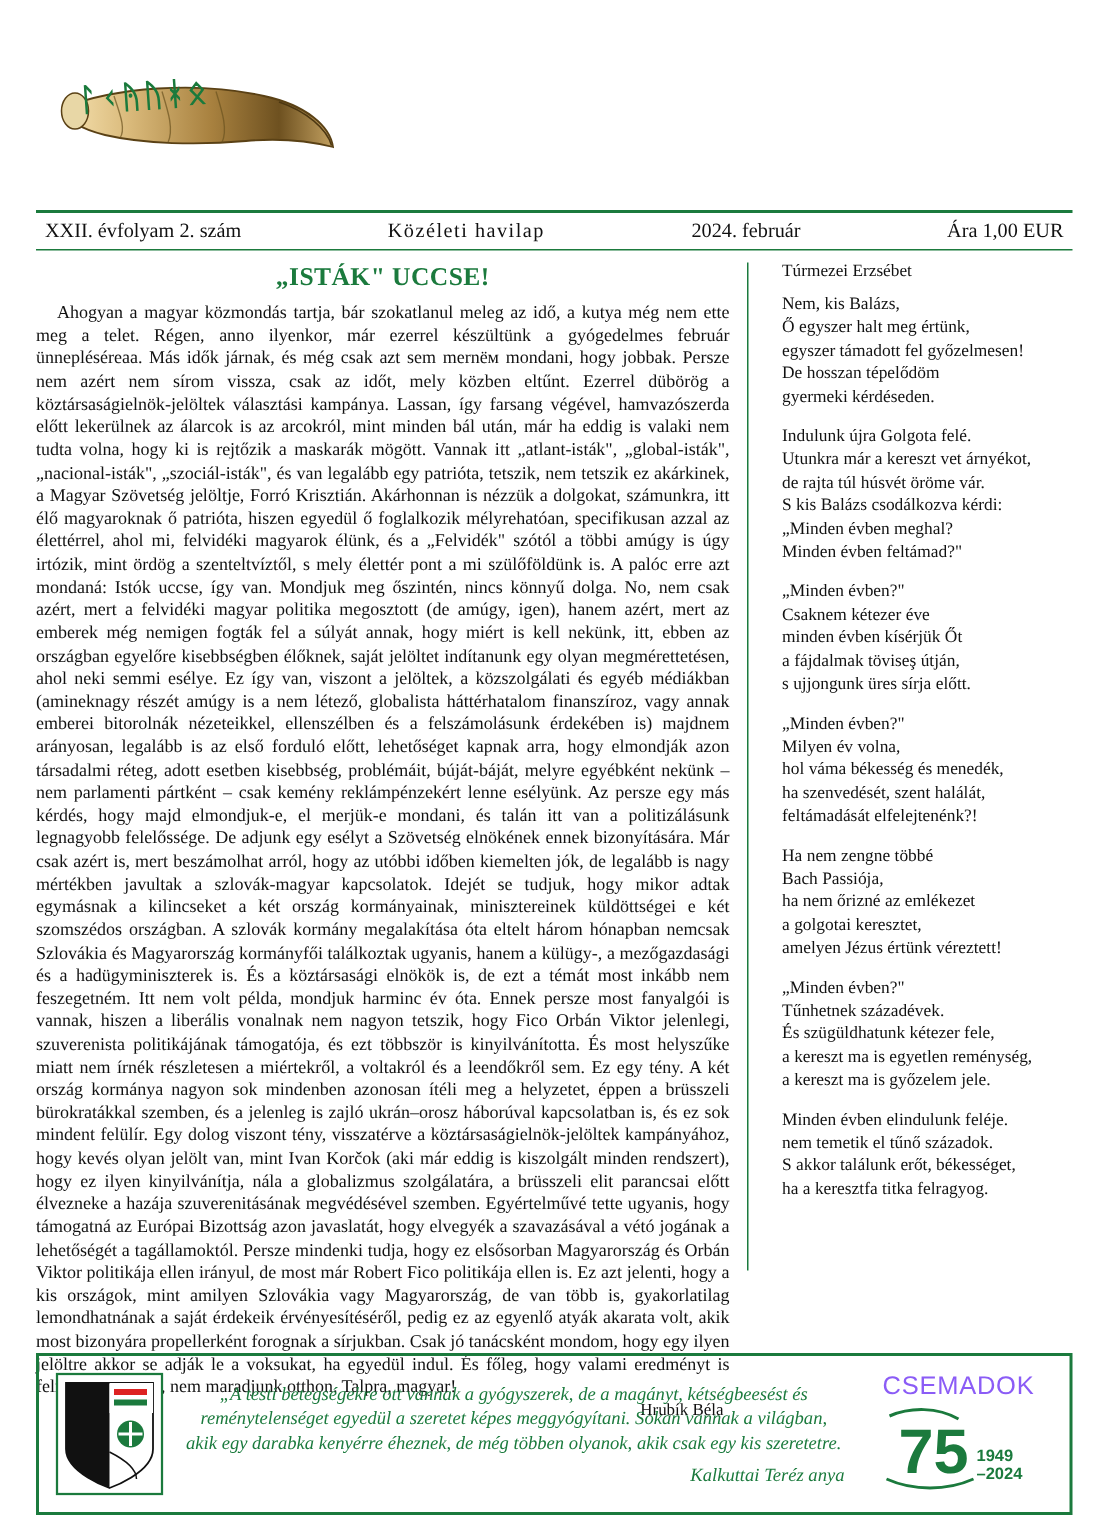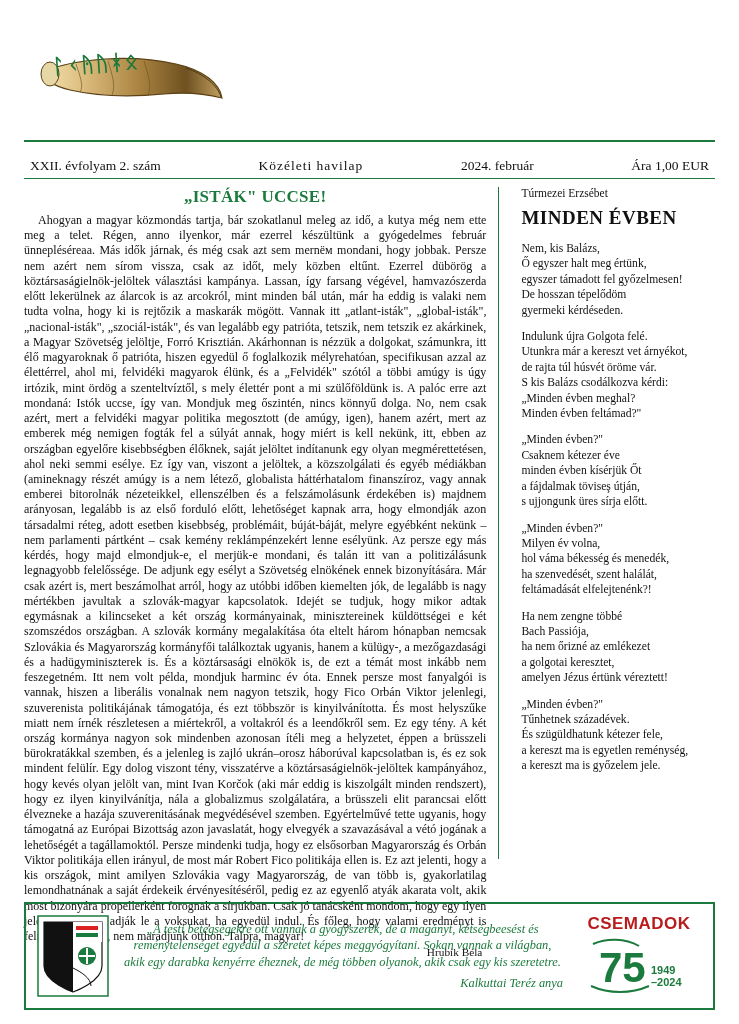--- a/index.html
+++ b/index.html
@@ -59,21 +59,21 @@
   
   .rule-thick {
     border-top: 2px solid #1b7a3d;
     margin-top: 6px;
   }
   .inforow {
     display: flex;
     justify-content: space-between;
     align-items: flex-start;
     font-size: 13.5px;
-    padding: 16px 6px 4px 6px;
+    padding: 4px 6px 4px 6px;
     font-family: "Liberation Serif", serif;
   }
   .inforow .mid { letter-spacing: 1px; }
   .rule-thin {
     border-top: 1.5px solid #1b7a3d;
     margin-bottom: 8px;
   }
 
   
   .content {
@@ -167,24 +167,24 @@
     font-size: 12.4px;
     margin-top: 4px;
   }
   .csemadok {
     flex: 0 0 132px;
     text-align: center;
     position: relative;
   }
   .csemadok .name {
     font-family: "Liberation Sans", sans-serif;
-    font-weight: bold;
+    font-weight: normal;
     font-size: 17px;
     letter-spacing: 0.5px;
-    color: #b91c1c;
+    color: #8b5cf6;
   }
   .anniv {
     position: relative;
     margin-top: 2px;
     height: 62px;
   }
 </style>
 </head>
 <body>
 
@@ -231,21 +231,20 @@
       <div class="article-body">
         <p>Ahogyan a magyar közmondás tartja, bár szokatlanul meleg az idő, a kutya még nem ette meg a telet. Régen, anno ilyenkor, már ezerrel készültünk a gyógedelmes február ünnepléséreaa. Más idők járnak, és még csak azt sem mernём mondani, hogy jobbak. Persze nem azért nem sírom vissza, csak az időt, mely közben eltűnt. Ezerrel dübörög a köztársaságielnök-jelöltek választási kampánya. Lassan, így farsang végével, hamvazószerda előtt lekerülnek az álarcok is az arcokról, mint minden bál után, már ha eddig is valaki nem tudta volna, hogy ki is rejtőzik a maskarák mögött. Vannak itt „atlant-isták", „global-isták", „nacional-isták", „szociál-isták", és van legalább egy patrióta, tetszik, nem tetszik ez akárkinek, a Magyar Szövetség jelöltje, Forró Krisztián. Akárhonnan is nézzük a dolgokat, számunkra, itt élő magyaroknak ő patrióta, hiszen egyedül ő foglalkozik mélyrehatóan, specifikusan azzal az élettérrel, ahol mi, felvidéki magyarok élünk, és a „Felvidék" szótól a többi amúgy is úgy irtózik, mint ördög a szenteltvíztől, s mely élettér pont a mi szülőföldünk is. A palóc erre azt mondaná: Istók uccse, így van. Mondjuk meg őszintén, nincs könnyű dolga. No, nem csak azért, mert a felvidéki magyar politika megosztott (de amúgy, igen), hanem azért, mert az emberek még nemigen fogták fel a súlyát annak, hogy miért is kell nekünk, itt, ebben az országban egyelőre kisebbségben élőknek, saját jelöltet indítanunk egy olyan megmérettetésen, ahol neki semmi esélye. Ez így van, viszont a jelöltek, a közszolgálati és egyéb médiákban (amineknagy részét amúgy is a nem létező, globalista háttérhatalom finanszíroz, vagy annak emberei bitorolnák nézeteikkel, ellenszélben és a felszámolásunk érdekében is) majdnem aránуosan, legalább is az első forduló előtt, lehetőséget kapnak arra, hogy elmondják azon társadalmi réteg, adott esetben kisebbség, problémáit, búját-báját, melyre egyébként nekünk – nem parlamenti pártként – csak kemény reklámpénzekért lenne esélyünk. Az persze egy más kérdés, hogy majd elmondjuk-e, el merjük-e mondani, és talán itt van a politizálásunk legnagyobb felelőssége. De adjunk egy esélyt a Szövetség elnökének ennek bizonyítására. Már csak azért is, mert beszámolhat arról, hogy az utóbbi időben kiemelten jók, de legalább is nagy mértékben javultak a szlovák-magyar kapcsolatok. Idejét se tudjuk, hogy mikor adtak egymásnak a kilincseket a két ország kormányainak, minisztereinek küldöttségei e két szomszédos országban. A szlovák kormány megalakítása óta eltelt három hónapban nemcsak Szlovákia és Magyarország kormányfői találkoztak ugyanis, hanem a külügy-, a mezőgazdasági és a hadügyminiszterek is. És a köztársasági elnökök is, de ezt a témát most inkább nem feszegetném. Itt nem volt példa, mondjuk harminc év óta. Ennek persze most fanyalgói is vannak, hiszen a liberális vonalnak nem nagyon tetszik, hogy Fico Orbán Viktor jelenlegi, szuverenista politikájának támogatója, és ezt többször is kinyilvánította. És most helyszűke miatt nem írnék részletesen a miértekről, a voltakról és a leendőkről sem. Ez egy tény. A két ország kormánya nagyon sok mindenben azonosan ítéli meg a helyzetet, éppen a brüsszeli bürokratákkal szemben, és a jelenleg is zajló ukrán–orosz háborúval kapcsolatban is, és ez sok mindent felülír. Egy dolog viszont tény, visszatérve a köztársaságielnök-jelöltek kampányához, hogy kevés olyan jelölt van, mint Ivan Korčok (aki már eddig is kiszolgált minden rendszert), hogy ez ilyen kinyilvánítja, nála a globalizmus szolgálatára, a brüsszeli elit parancsai előtt élvezneke a hazája szuverenitásának megvédésével szemben. Egyértelművé tette ugyanis, hogy támogatná az Európai Bizottság azon javaslatát, hogy elvegyék a szavazásával a vétó jogának a lehetőségét a tagállamoktól. Persze mindenki tudja, hogy ez elsősorban Magyarország és Orbán Viktor politikája ellen irányul, de most már Robert Fico politikája ellen is. Ez azt jelenti, hogy a kis országok, mint amilyen Szlovákia vagy Magyarország, de van több is, gyakorlatilag lemondhatnának a saját érdekeik érvényesítéséről, pedig ez az egyenlő atyák akarata volt, akik most bizonyára propellerként forognak a sírjukban. Csak jó tanácsként mondom, hogy egy ilyen jelöltre akkor se adják le a voksukat, ha egyedül indul. És főleg, hogy valami eredményt is felmutathassanak, nem maradjunk otthon. Talpra, magyar!</p>
       </div>
       <div class="signature">Hrubík Béla</div>
     </div>
 
     <div class="divider"></div>
 
     <div class="right-col">
       <div class="poem-author">Túrmezei Erzsébet</div>
-      <div class="poem-title">MINDEN ÉVBEN</div>
       <div class="poem-stanza">
           <div>Nem, kis Balázs,
 Ő egyszer halt meg értünk,
 egyszer támadott fel győzelmesen!
 De hosszan tépelődöm
 gyermeki kérdéseden.</div>
         </div>
       <div class="poem-stanza">
           <div>Indulunk újra Golgota felé.
 Utunkra már a kereszt vet árnyékot,
@@ -274,20 +273,26 @@
 ha nem őrizné az emlékezet
 a golgotai keresztet,
 amelyen Jézus értünk véreztett!</div>
         </div>
       <div class="poem-stanza">
           <div>„Minden évben?"
 Tűnhetnek századévek.
 És szügüldhatunk kétezer fele,
 a kereszt ma is egyetlen reménység,
 a kereszt ma is győzelem jele.</div>
+        </div>
+      <div class="poem-stanza">
+          <div>Minden évben elindulunk feléje.
+nem temetik el tűnő századok.
+S akkor találunk erőt, békességet,
+ha a keresztfa titka felragyog.</div>
         </div>
     </div>
   </div>
 
   <div class="bottom-box">
     <div class="logo-left">
       <svg width="78" height="88" viewBox="0 0 78 88">
         <rect x="4" y="4" width="70" height="80" fill="#ffffff" stroke="#1b7a3d" stroke-width="1.5"></rect>
         <path d="M10,10 h58 v44 c0,16 -29,26 -29,26 C39,80 10,70 10,54 Z" fill="#ffffff" stroke="#111" stroke-width="1.2"></path>
         <path d="M10,10 h29 v70 C39,80 10,70 10,54 Z" fill="#111"></path>

